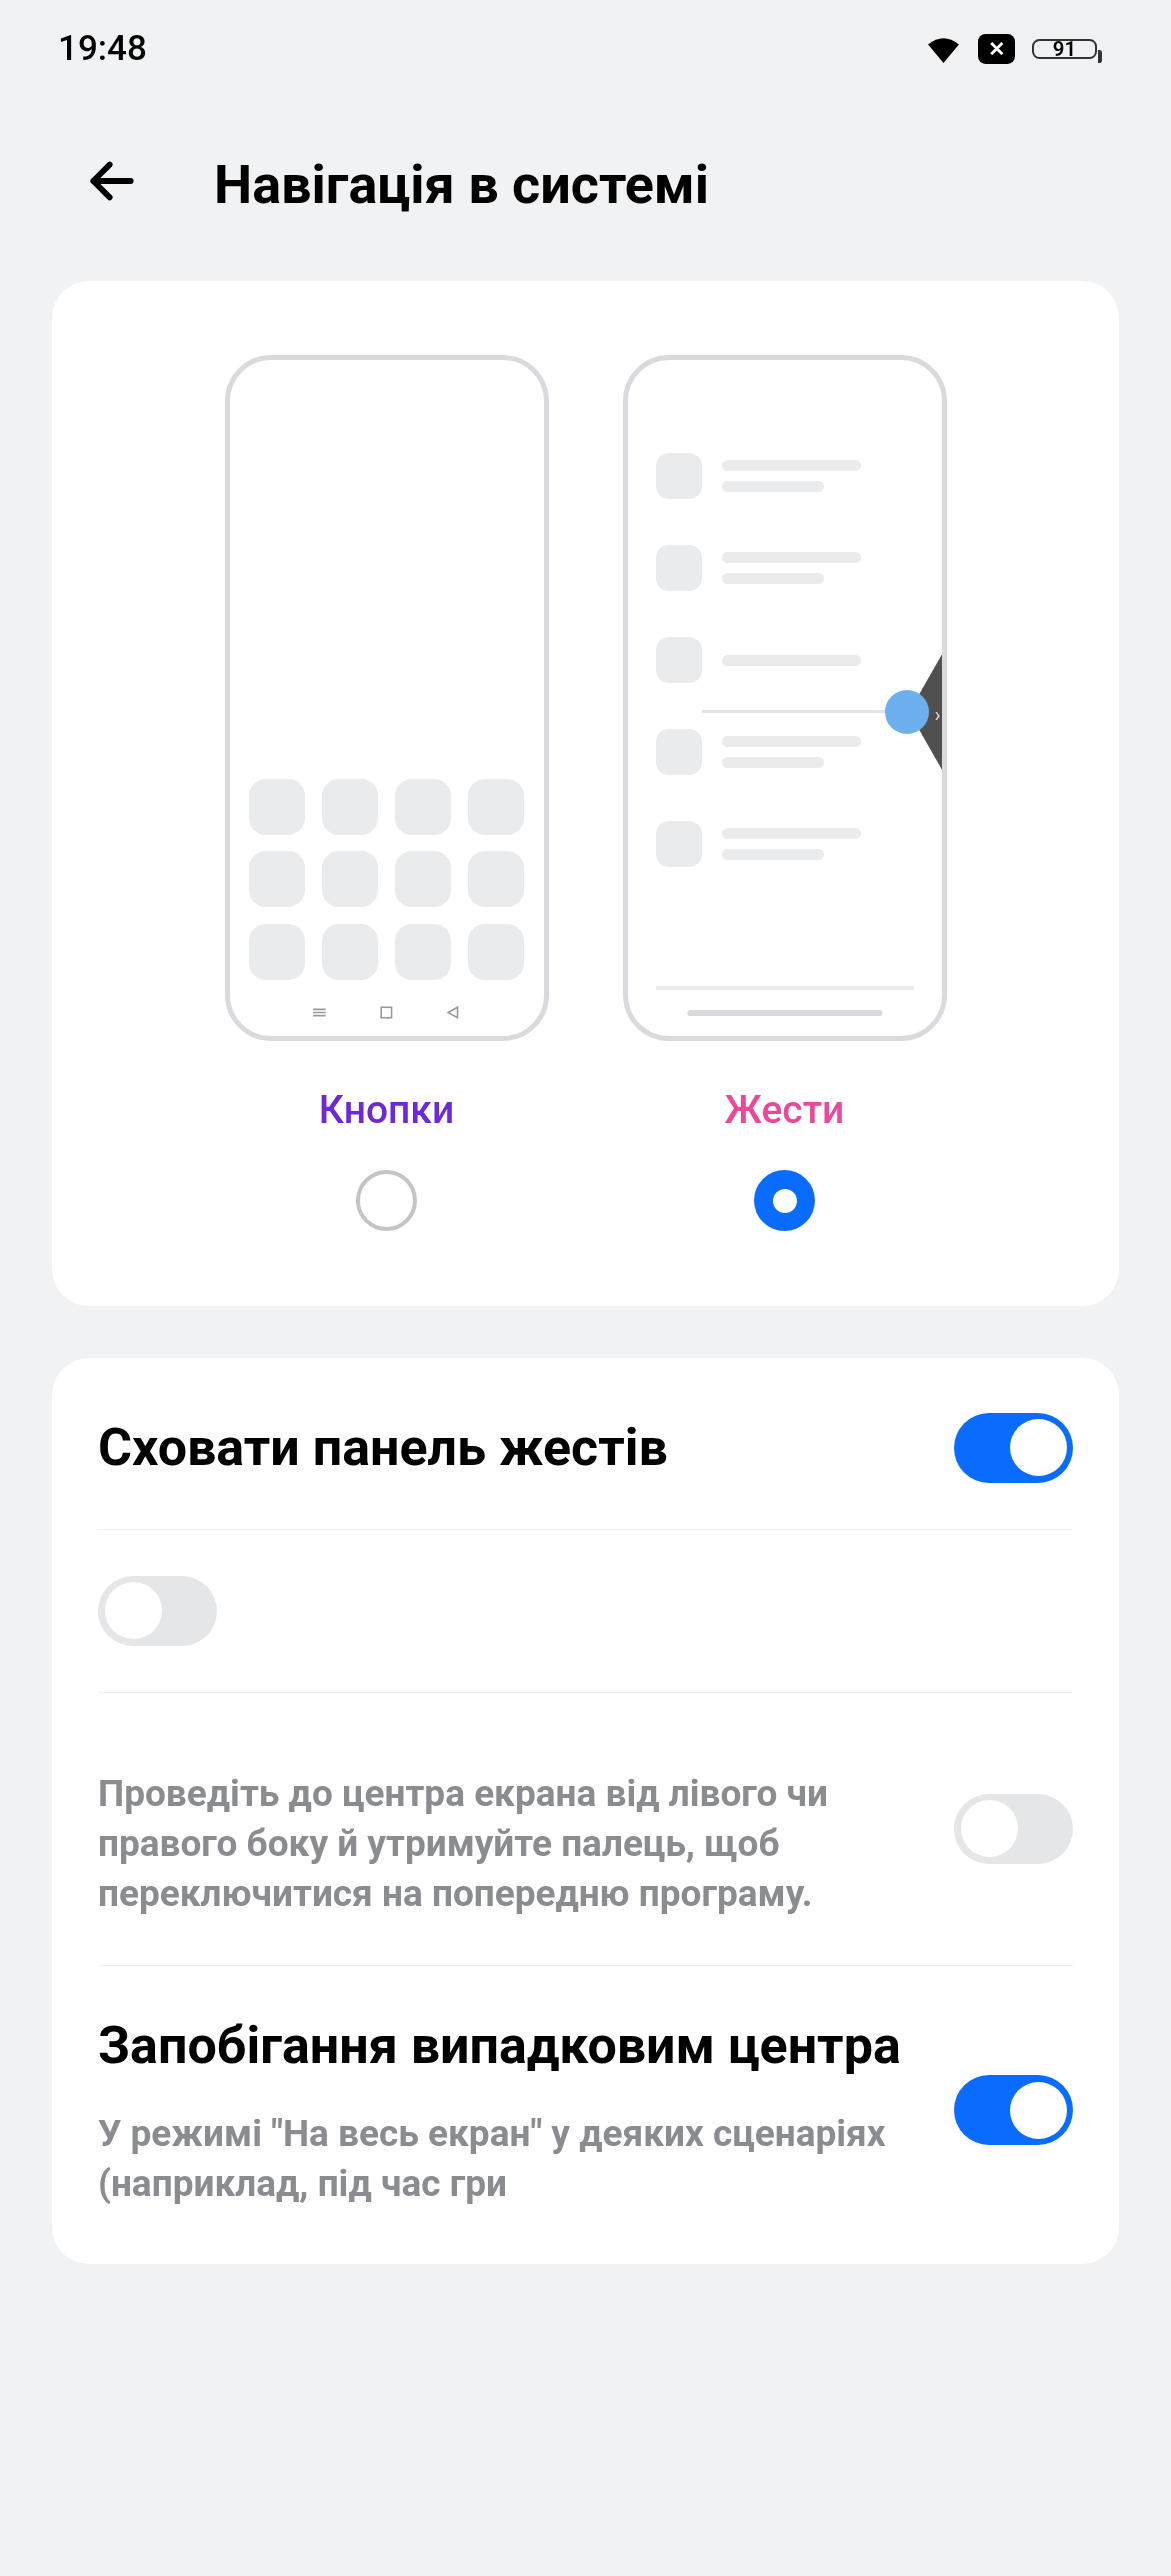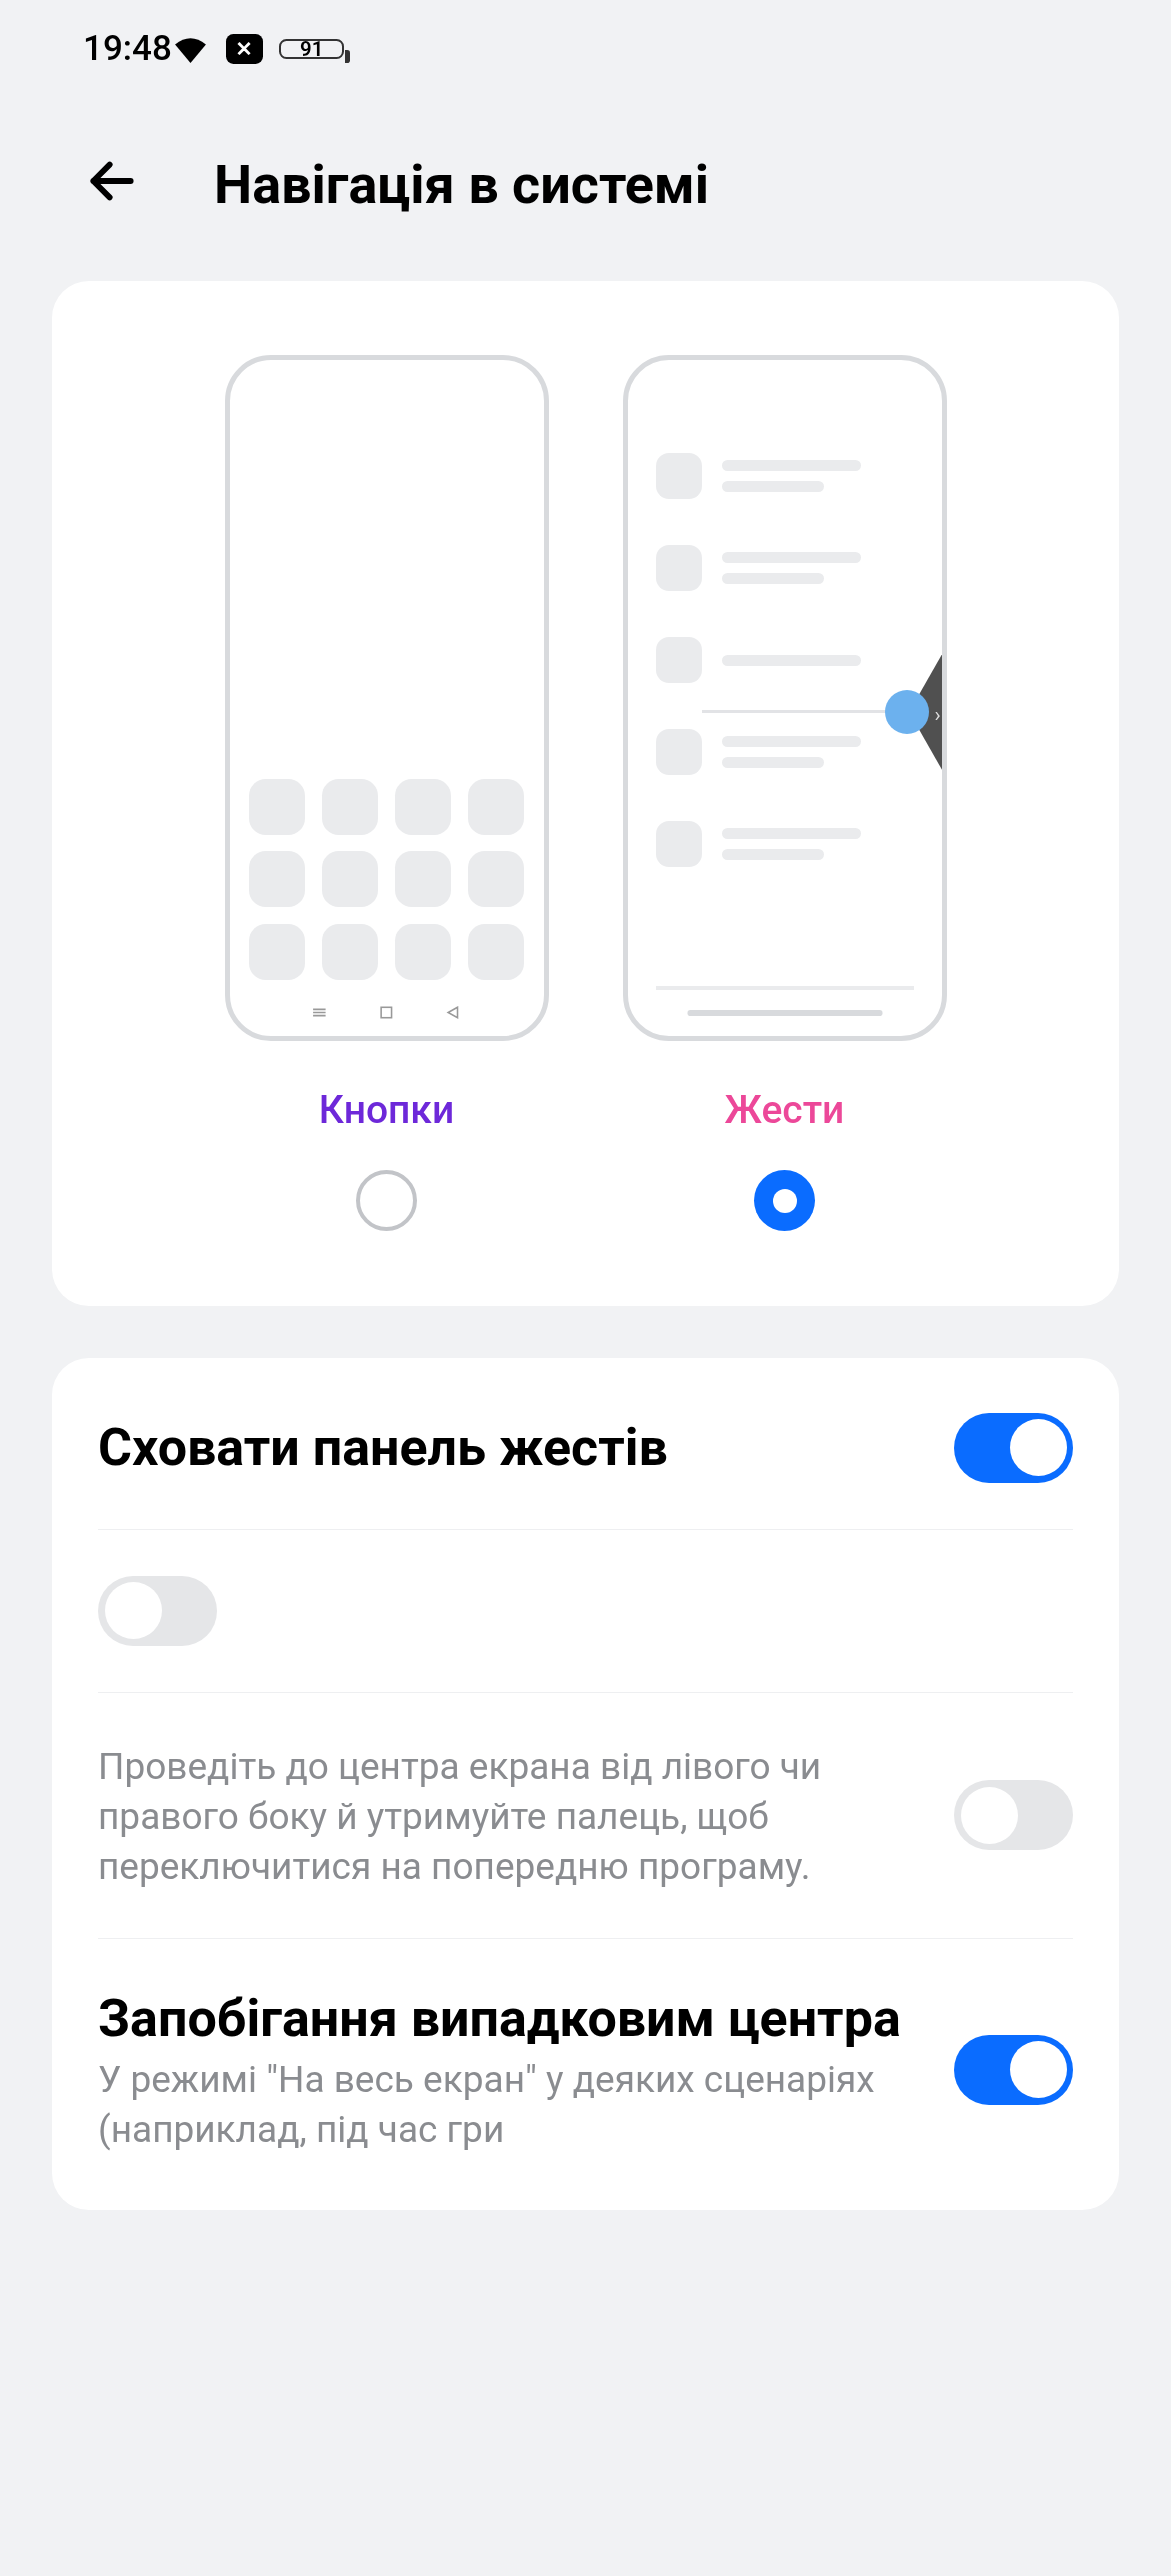--- a/index.html
+++ b/index.html
@@ -6,23 +6,23 @@
     body {
       width: 1171px;
       height: 2576px;
       background: #f1f2f4;
       font-family: -apple-system, BlinkMacSystemFont, "Segoe UI", Roboto, sans-serif;
       color: #000;
       overflow: hidden;
     }
     .status-bar {
       display: flex;
-      justify-content: flex-start;
+      justify-content: space-between;
       align-items: center;
-      padding: 28px 74px 28px 83px;
+      padding: 28px 74px 28px 58px;
       font-size: 35px;
       font-weight: 500;
     }
     .status-right {
       display: flex;
       align-items: center;
       gap: 16.7px;
     }
     .wifi-icon { width: 37px; height: 30px; }
     .dnd-icon { width: 37px; height: 30px; background: #000; border-radius: 7.4px; display: flex; align-items: center; justify-content: center; color: #fff; font-size: 20.4px; font-weight: bold; }
@@ -179,22 +179,23 @@
     .setting-row:last-child { border-bottom: none; }
     .setting-text { flex: 1; }
     .setting-title {
       font-size: 52px;
       font-weight: 700;
       line-height: 1.3;
     }
     .setting-desc {
       font-size: 37px;
       color: #8a8c90;
-      margin-top: 3px;
+      margin-top: 30px;
       line-height: 1.35;
+      font-weight: bold;
     }
     .toggle {
       width: 119px; height: 70px;
       border-radius: 37px;
       position: relative;
       cursor: pointer;
       flex-shrink: 0;
     }
     .toggle.on { background: #0a6cff; }
     .toggle.off { background: #e5e6e8; }

